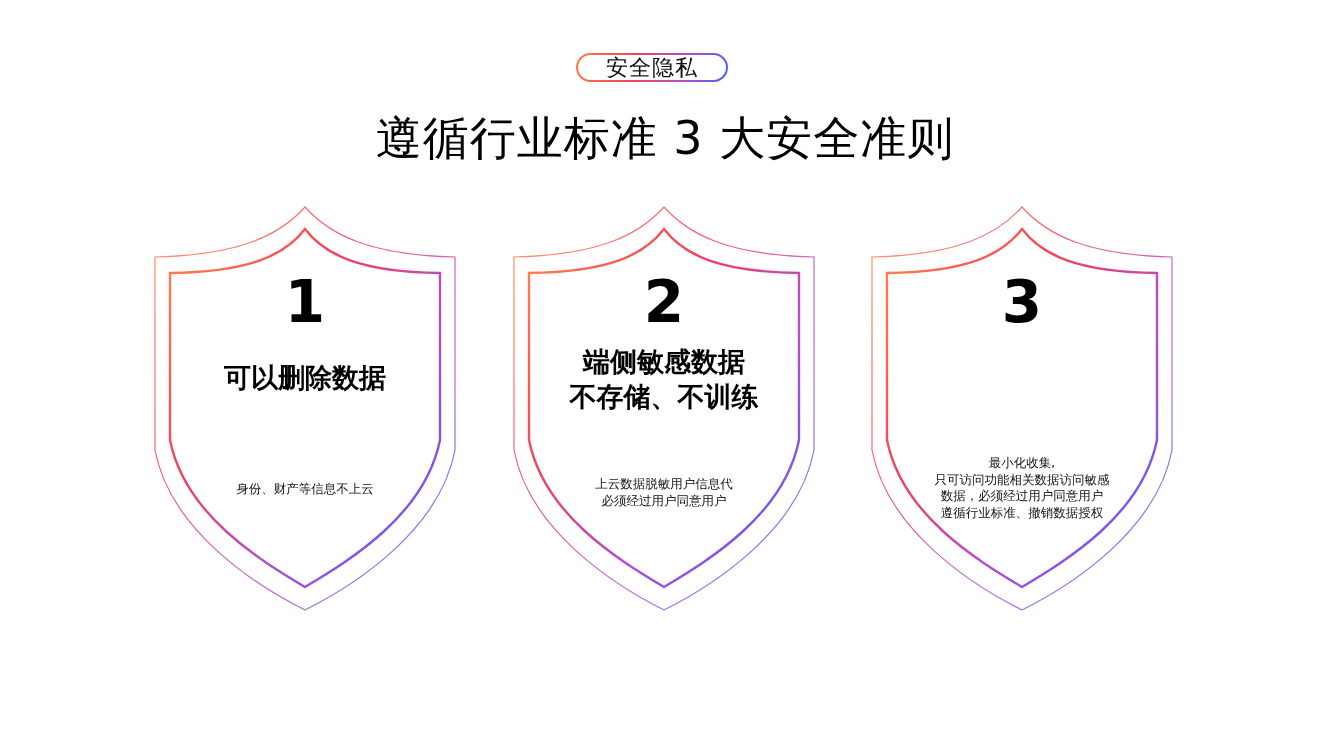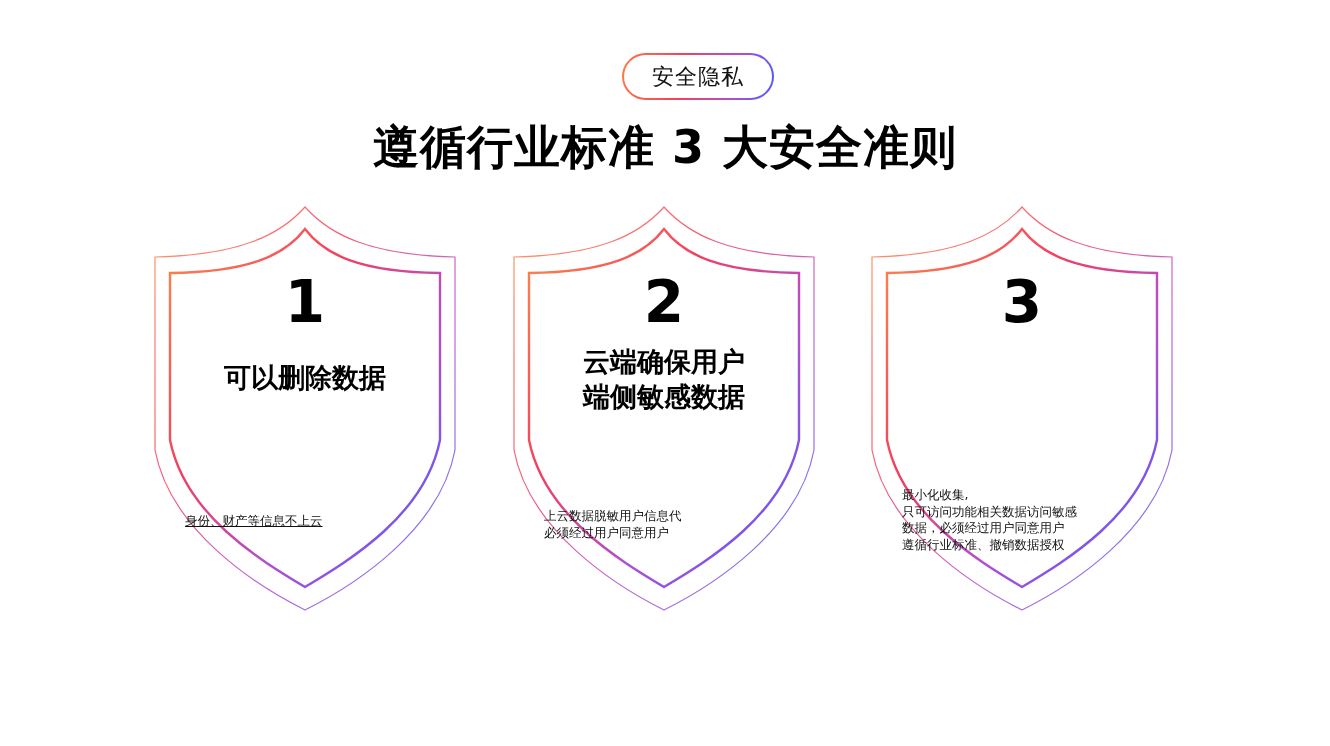--- a/index.html
+++ b/index.html
@@ -1,46 +1,46 @@
 <!DOCTYPE html>
 <html><head>
 <meta charset="utf-8">
 <style>
   html, body { margin:0; padding:0; }
   body {
     width:1330px; height:746px; background:#ffffff; position:relative; overflow:hidden;
     font-family: "DejaVu Sans", "Liberation Sans", sans-serif; color:#000;
   }
   .badge-wrap {
-    position:absolute; left:622px; top:53px; width:152px; height:47px;
+    position:absolute; left:576px; top:53px; width:152px; height:29px;
     border-radius:24px; padding:2px; box-sizing:border-box;
     background:linear-gradient(100deg,#ff7a45 0%,#f2405e 40%,#b04fd0 75%,#4a5cff 100%);
   }
   .badge {
     width:100%; height:100%; background:#fff; border-radius:22px;
     display:flex; align-items:center; justify-content:center;
     font-size:22px; color:#111; letter-spacing:1px;
   }
   .title {
-    position:absolute; left:0; top:117px; width:1330px; text-align:center;
-    font-size:46px; font-weight:bold; color:#000; letter-spacing:1px;
+    position:absolute; left:0; top:108px; width:1330px; text-align:center;
+    font-size:46px; font-weight:normal; color:#000; letter-spacing:1px;
   }
   .shield { position:absolute; top:200px; width:320px; height:420px; }
   .shield svg { position:absolute; left:0; top:0; }
   .num {
     position:absolute; left:0; width:320px; top:68px; text-align:center;
     font-size:58px; font-weight:bold; color:#000;
   }
   .heading {
     position:absolute; left:20px; width:280px; text-align:center;
     font-size:27px; font-weight:bold; line-height:35px; color:#000;
   }
   .desc {
-    position:absolute; left:40px; width:240px; text-align:left;
-    font-size:12.5px; line-height:16.5px; color:#111;margin-top:32px;
+    position:absolute; left:40px; width:240px; text-align:center;
+    font-size:12.5px; line-height:16.5px; color:#111;
   }
   .line { display:block; }
 </style>
 </head>
 <body>
 
 <div class="badge-wrap">
   <div class="badge">安全隐私</div>
 </div>
 
@@ -56,42 +56,42 @@
         <stop offset="1" stop-color="#4a5cff"></stop>
       </linearGradient>
     </defs>
     <path d="M160 7 C135 35 95 55 10 57 L10 250 C25 330 110 385 160 410 C210 385 295 330 310 250 L310 57 C225 55 185 35 160 7 Z" fill="none" stroke="url(#g1)" stroke-width="1.2" opacity="0.85"></path>
     <path d="M160 29 C140 55 105 72 25 73 L25 240 C40 315 115 360 160 387 C205 360 280 315 295 240 L295 73 C215 72 180 55 160 29 Z" fill="none" stroke="url(#g1)" stroke-width="2.4"></path>
   </svg>
   <div class="num">1</div>
   <div class="heading" style="top:160px;">
     <span class="line">可以删除数据</span>
   </div>
-  <div class="desc" style="top:281px;text-decoration:underline;">
+  <div class="desc" style="top:281px;">
     <span class="line">身份、财产等信息不上云</span>
   </div>
 </div>
 
 <div class="shield" style="left:504px;">
   <svg width="320" height="420" viewBox="0 0 320 420">
     <defs>
       <linearGradient id="g2" x1="0" y1="0" x2="1" y2="1">
         <stop offset="0" stop-color="#ff8a4c"></stop>
         <stop offset="0.35" stop-color="#f2405e"></stop>
         <stop offset="0.65" stop-color="#b04fd0"></stop>
         <stop offset="1" stop-color="#4a5cff"></stop>
       </linearGradient>
     </defs>
     <path d="M160 7 C135 35 95 55 10 57 L10 250 C25 330 110 385 160 410 C210 385 295 330 310 250 L310 57 C225 55 185 35 160 7 Z" fill="none" stroke="url(#g2)" stroke-width="1.2" opacity="0.85"></path>
     <path d="M160 29 C140 55 105 72 25 73 L25 240 C40 315 115 360 160 387 C205 360 280 315 295 240 L295 73 C215 72 180 55 160 29 Z" fill="none" stroke="url(#g2)" stroke-width="2.4"></path>
   </svg>
   <div class="num">2</div>
   <div class="heading" style="top:144px;">
-    <span class="line">云端确保用户</span>
     <span class="line">端侧敏感数据</span>
+    <span class="line">不存储、不训练</span>
   </div>
   <div class="desc" style="top:276px;">
     <span class="line">上云数据脱敏用户信息代</span>
     <span class="line">必须经过用户同意用户</span>
   </div>
 </div>
 
 <div class="shield" style="left:862px;">
   <svg width="320" height="420" viewBox="0 0 320 420">
     <defs>

